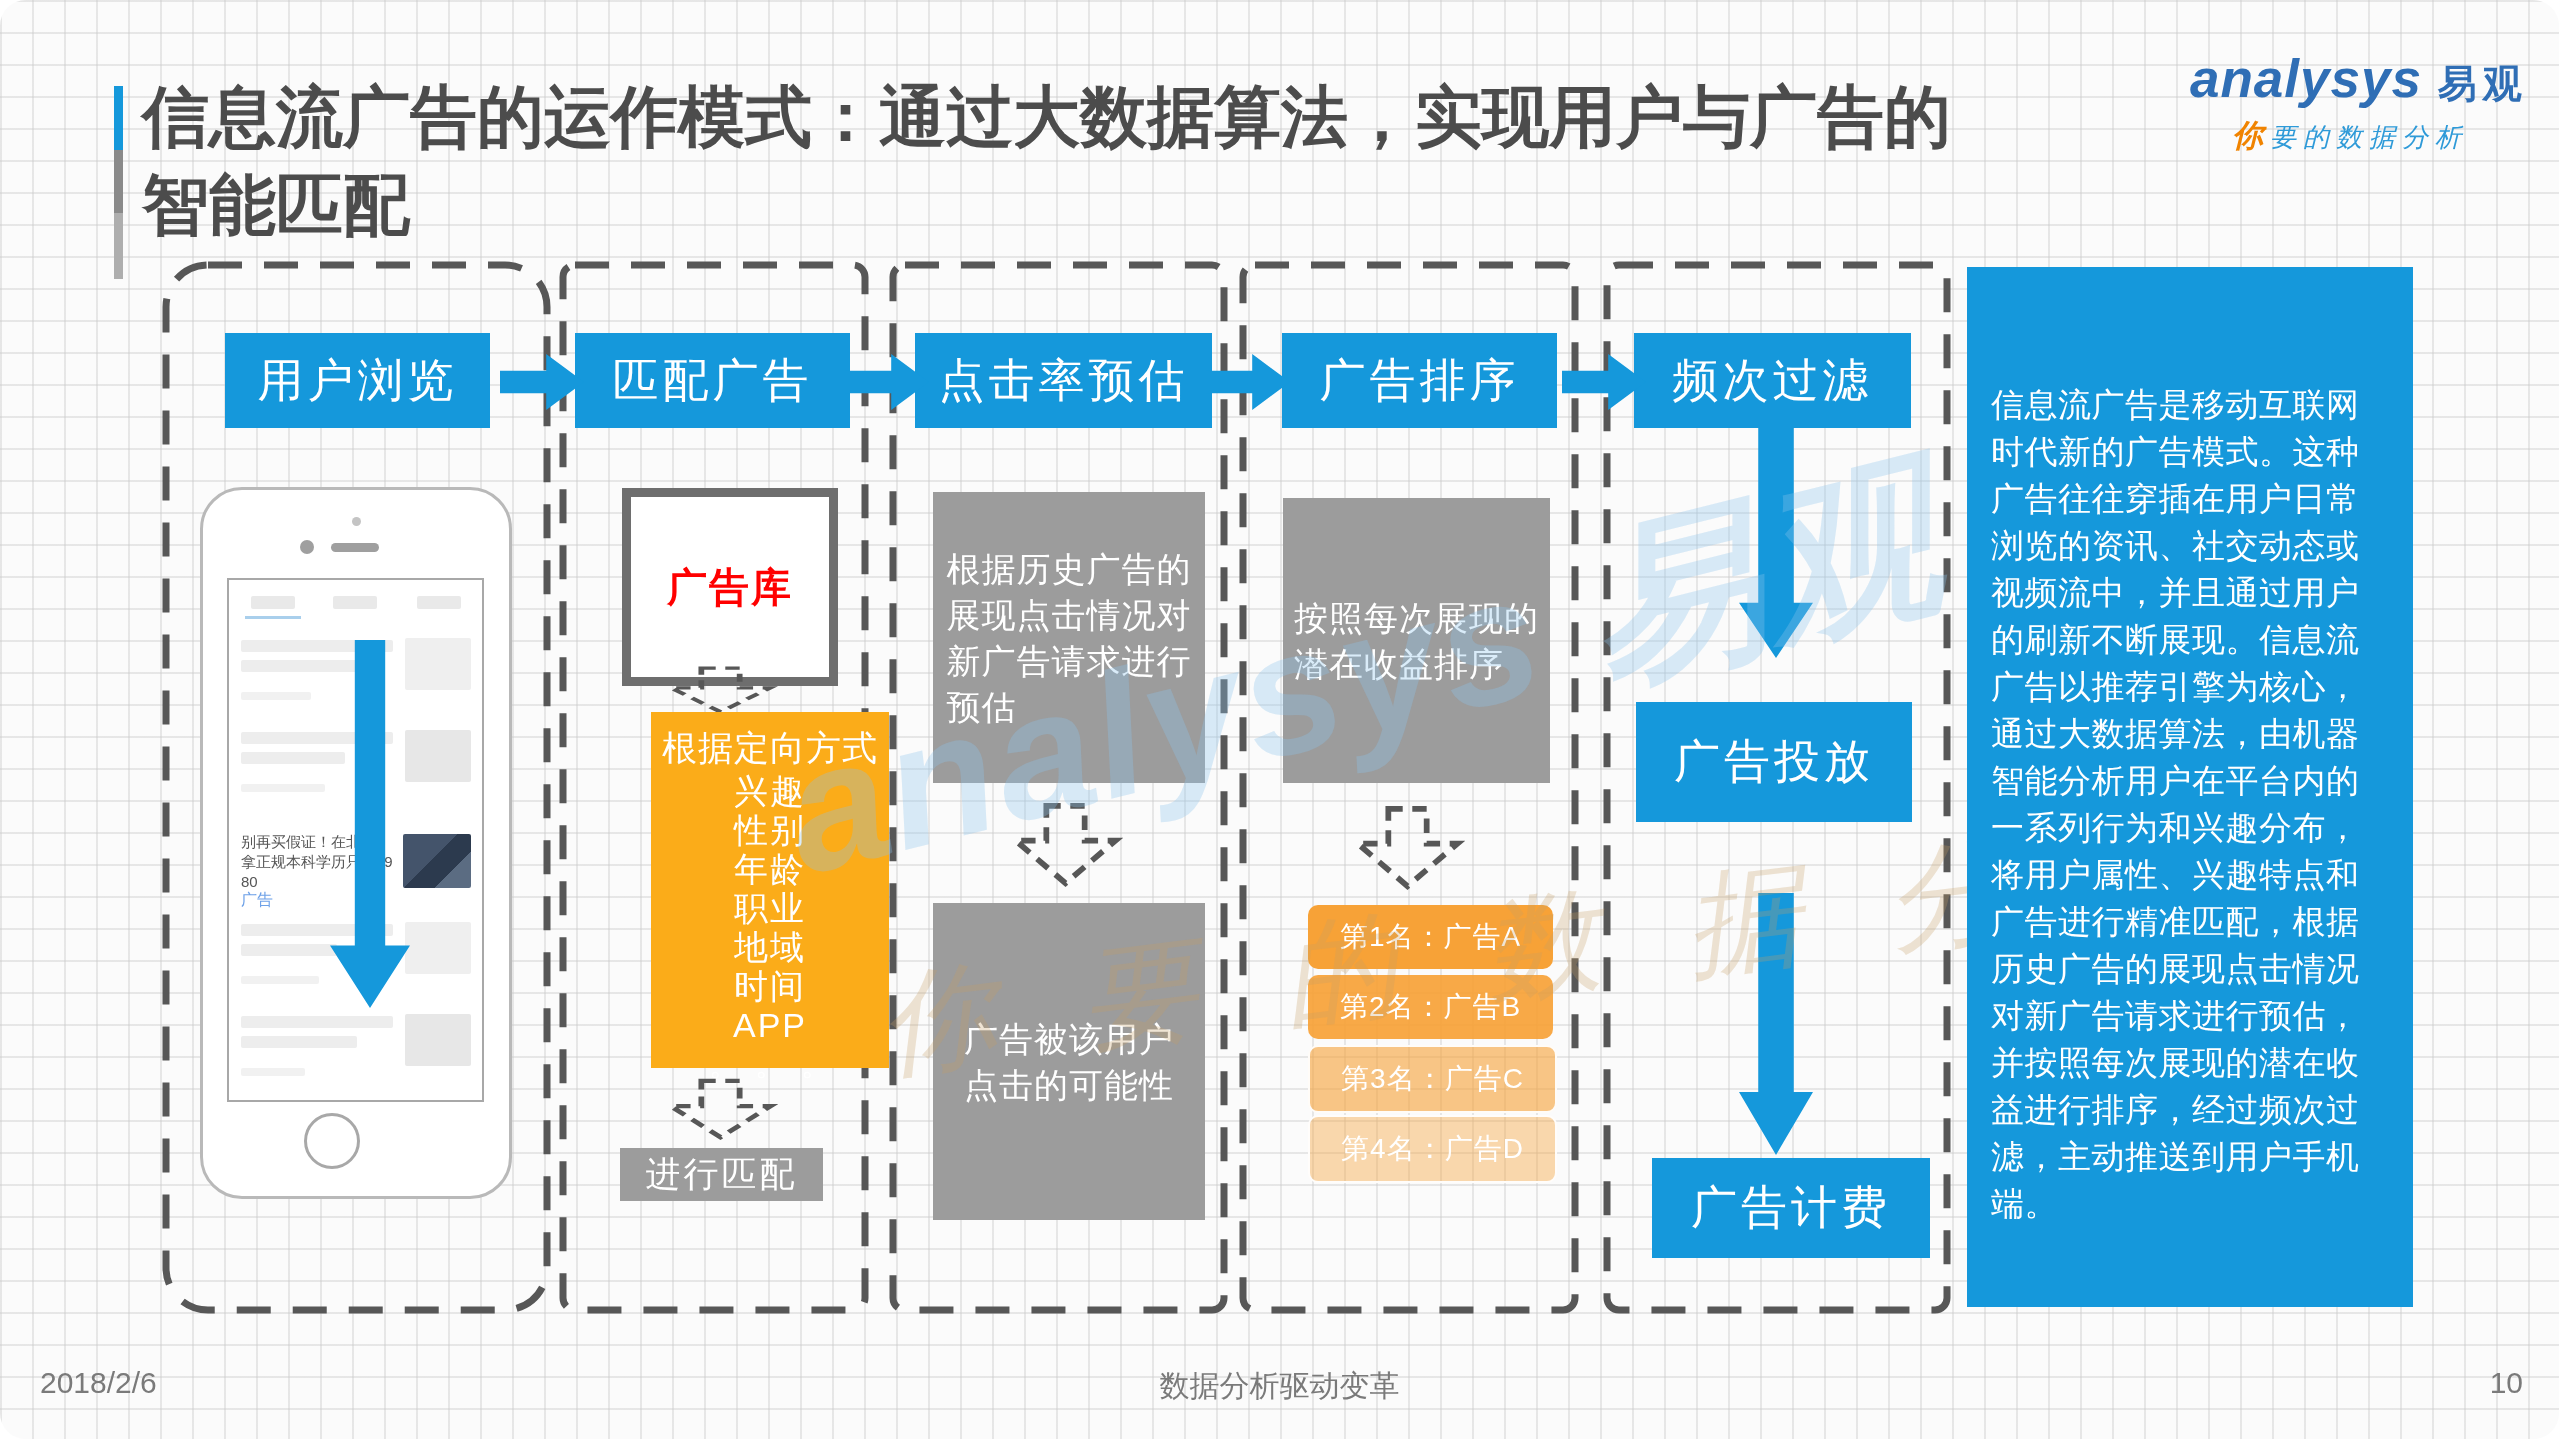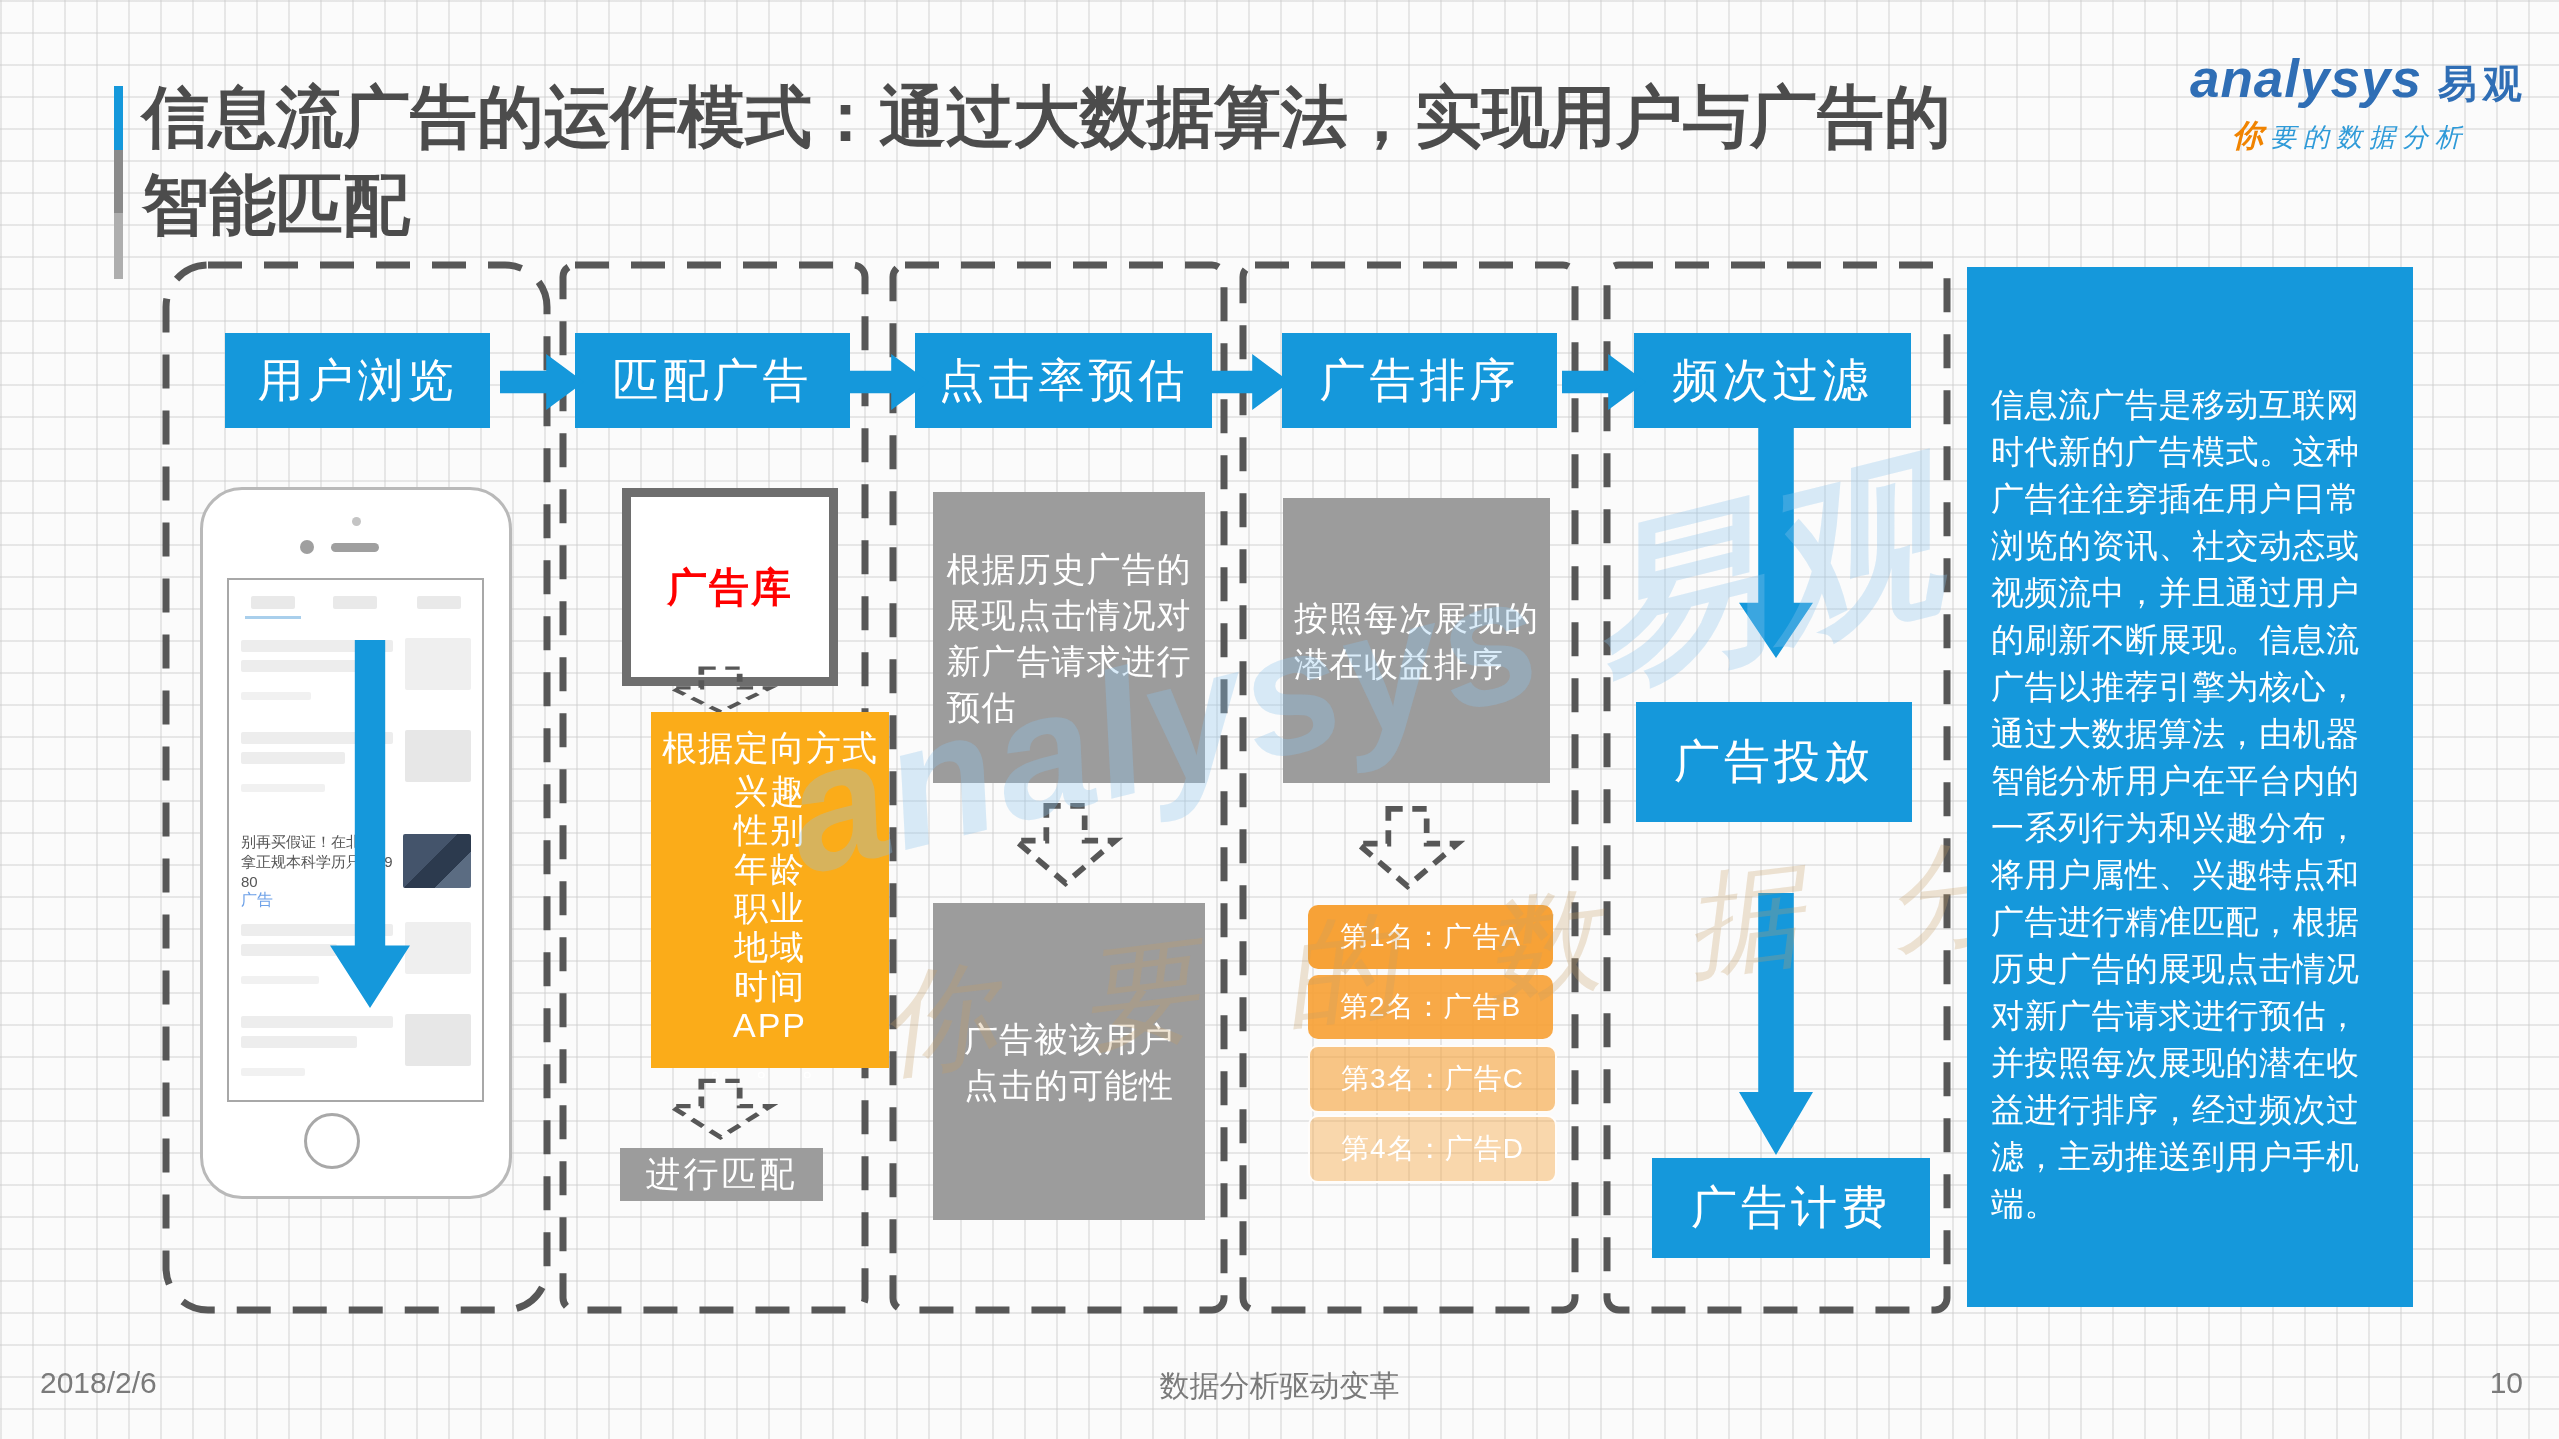--- a/index.html
+++ b/index.html
@@ -2,21 +2,21 @@
 <html><head>
 <meta charset="utf-8">
 <style>
   html,body{margin:0;padding:0;}
   body{font-family:"Liberation Sans", sans-serif;}
   .stage{position:relative;width:2559px;height:1439px;overflow:hidden;
     background-color:#fbfbfb;
     background-image:
       linear-gradient(rgba(205,205,205,.45) 2px, transparent 2px),
       linear-gradient(90deg, rgba(205,205,205,.45) 2px, transparent 2px);
-    background-size:32px 32px;}
+    background-size:32px 32px;border-radius:26px;}
   .abs{position:absolute;}
 
   
   .accent-bar{left:114px;top:86px;width:9px;height:193px;
     background:linear-gradient(#1598DB 0 33%,#8a8a8a 33% 66%,#aeaeae 66% 100%);}
   .title-line{left:142px;font-size:67px;font-weight:700;color:#4c4c4c;white-space:nowrap;}
   .t1{top:72px;}
   .t2{top:160px;}
 
   

